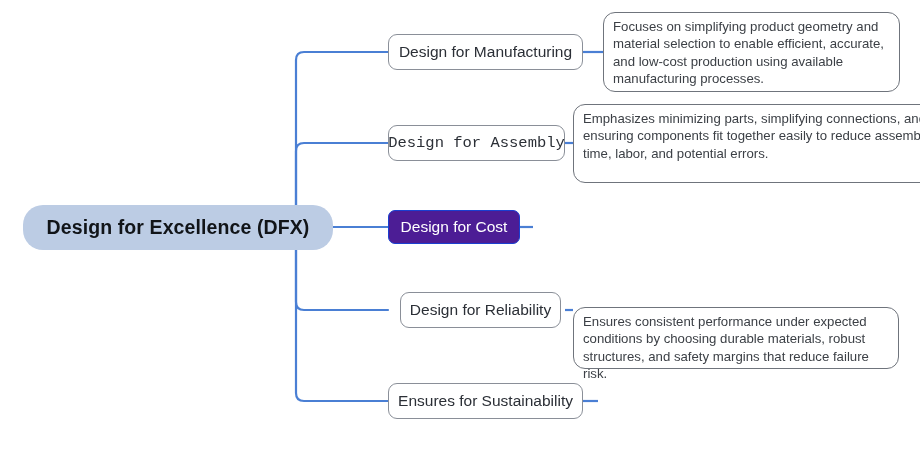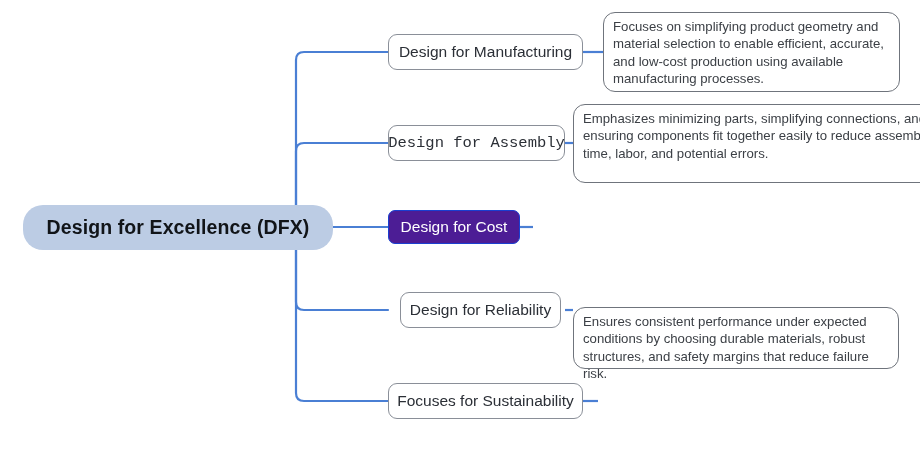--- a/index.html
+++ b/index.html
@@ -139,16 +139,16 @@
   </div>
 
   <div class="branch-label" style="left:400px; top:292px; width:161px;">
     <span>Design for Reliability</span>
   </div>
   <div class="desc-box" style="left:573px; top:279px; width:326px; height:62px;margin-top:28px;">
     <p>Ensures consistent performance under expected conditions by choosing durable materials, robust structures, and safety margins that reduce failure risk.</p>
   </div>
 
   <div class="branch-label" style="left:388px; top:383px; width:195px;">
-    <span>Focuses for Sustainability</span>
+    <span>Ensures for Sustainability</span>
   </div>
 
 </div>
 
 </body></html>

